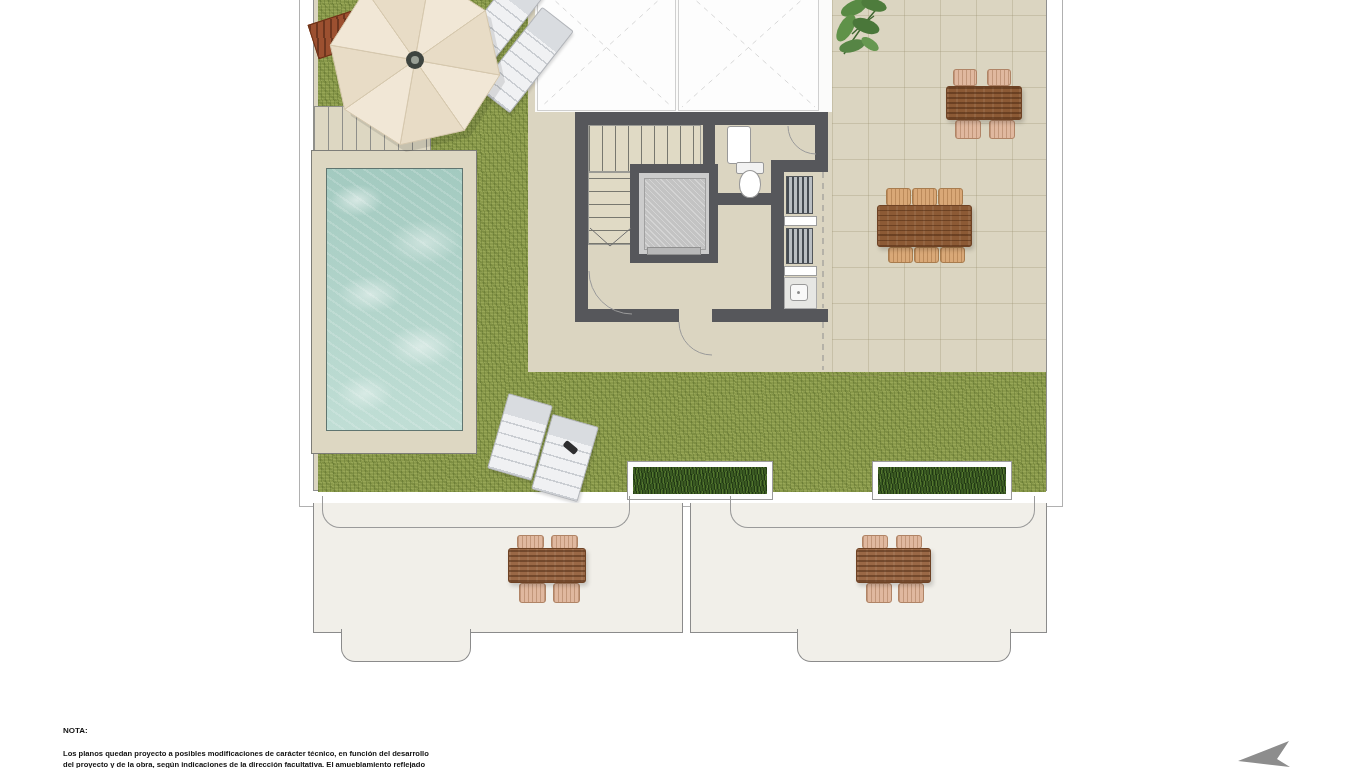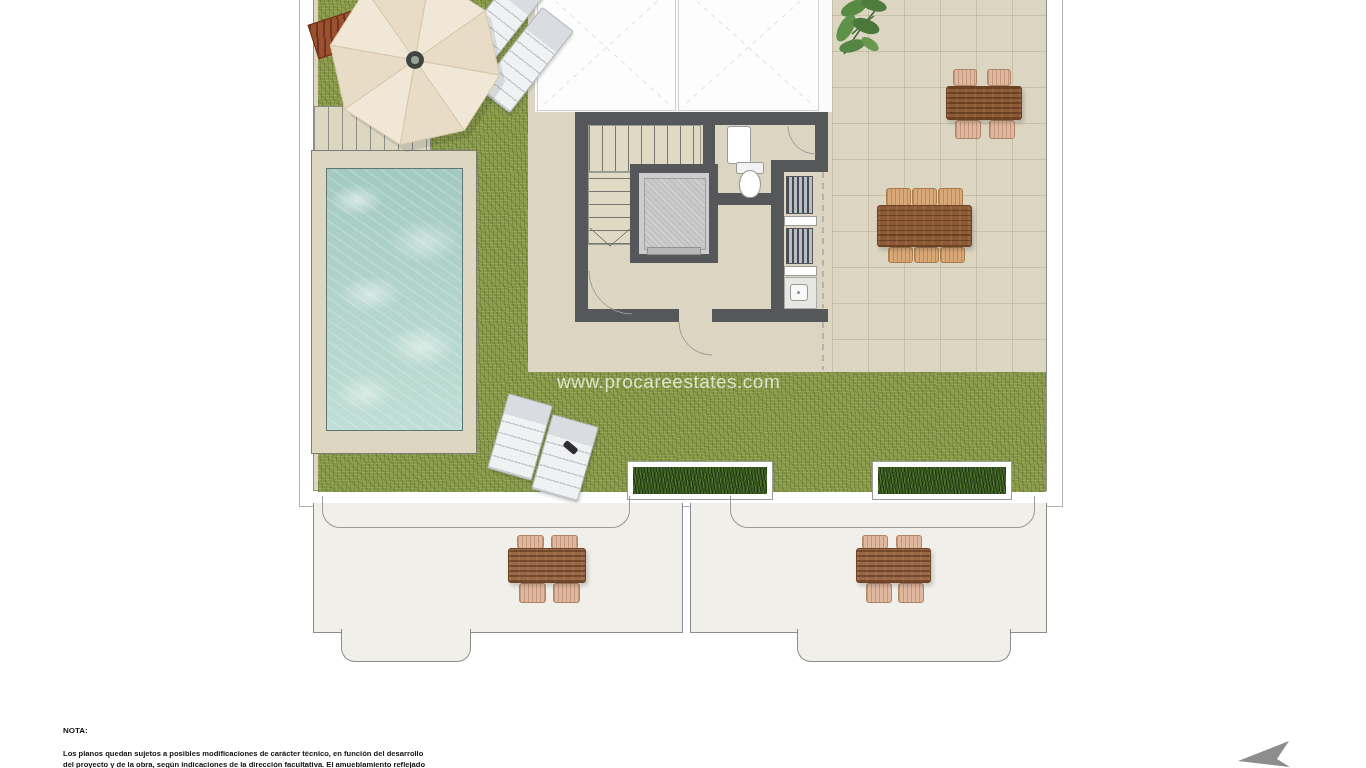--- a/index.html
+++ b/index.html
@@ -236,21 +236,20 @@
   <div class="abs lounger" style="left:497px;top:398px;width:46px;height:78px;transform:rotate(16deg)"></div>
   <div class="abs lounger" style="left:541px;top:419px;width:48px;height:78px;transform:rotate(16deg)"></div>
   <div class="abs" style="left:563px;top:444px;width:15px;height:7px;background:#2e2e30;transform:rotate(40deg);border-radius:2px"></div>
   <div class="abs planter" style="left:627px;top:461px;width:146px;height:39px">
     <div class="planter-fill"></div>
   </div>
   <div class="abs planter" style="left:872px;top:461px;width:140px;height:39px">
     <div class="planter-fill"></div>
   </div>
 
-  <div class="abs watermark">www.procareestates.com</div>
 
   <div class="abs lt-main lt-left"></div>
   <div class="abs lt-notch ln-left"></div>
   <div class="abs lt-cover lc-left"></div>
   <div class="abs awning aw-left"></div>
   <div class="abs lt-main lt-right"></div>
   <div class="abs lt-notch ln-right"></div>
   <div class="abs lt-cover lc-right"></div>
   <div class="abs awning aw-right"></div>
 
@@ -261,21 +260,21 @@
   <div class="abs wood-table light" style="left:508px;top:548px;width:78px;height:35px"></div>
 
   <div class="abs chair pink" style="left:862px;top:535px;width:26px;height:14px"></div>
   <div class="abs chair pink" style="left:896px;top:535px;width:26px;height:14px"></div>
   <div class="abs chair pink" style="left:866px;top:583px;width:26px;height:20px"></div>
   <div class="abs chair pink" style="left:898px;top:583px;width:26px;height:20px"></div>
   <div class="abs wood-table light" style="left:856px;top:548px;width:75px;height:35px"></div>
 
   <div class="abs note-title">NOTA:</div>
   <div class="abs note-body">
-    <div>Los planos quedan sujetos a posibles modificaciones de carácter técnico, en función del desarrollo</div>
+    <div>Los planos quedan proyecto a posibles modificaciones de carácter técnico, en función del desarrollo</div>
     <div>del proyecto y de la obra, según indicaciones de la dirección facultativa. El amueblamiento reflejado</div>
   </div>
 
   <svg class="abs" style="left:1228px;top:735px" width="80" height="33" viewBox="0 0 80 33">
     <polygon points="10,26 61,6 49,24 62,32" fill="#8d8d8d"></polygon>
   </svg>
 
 </div>
 
 </body></html>

